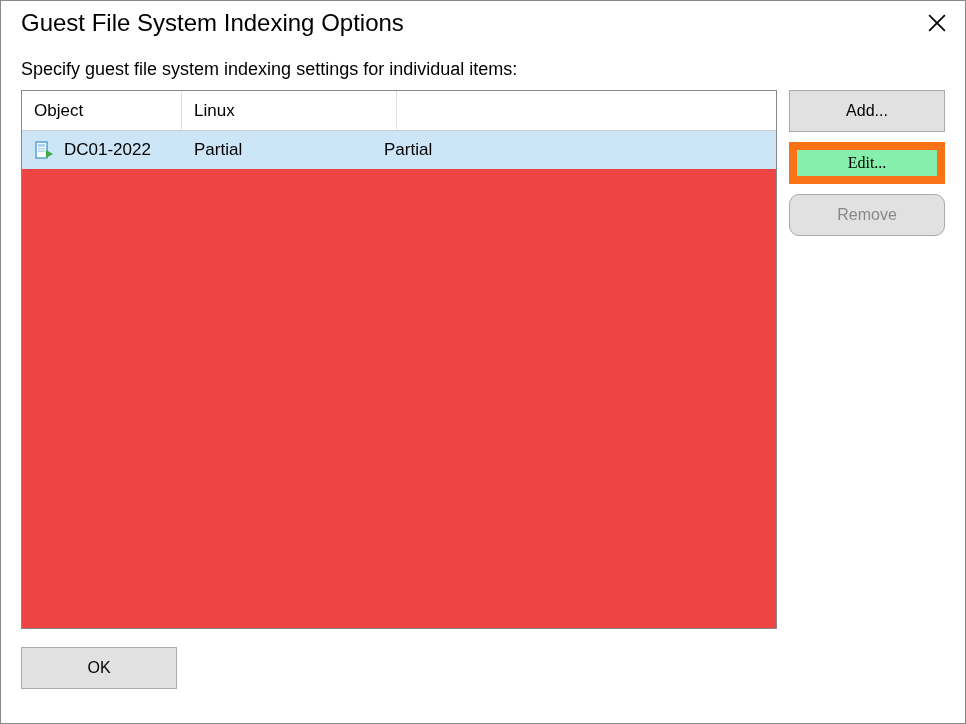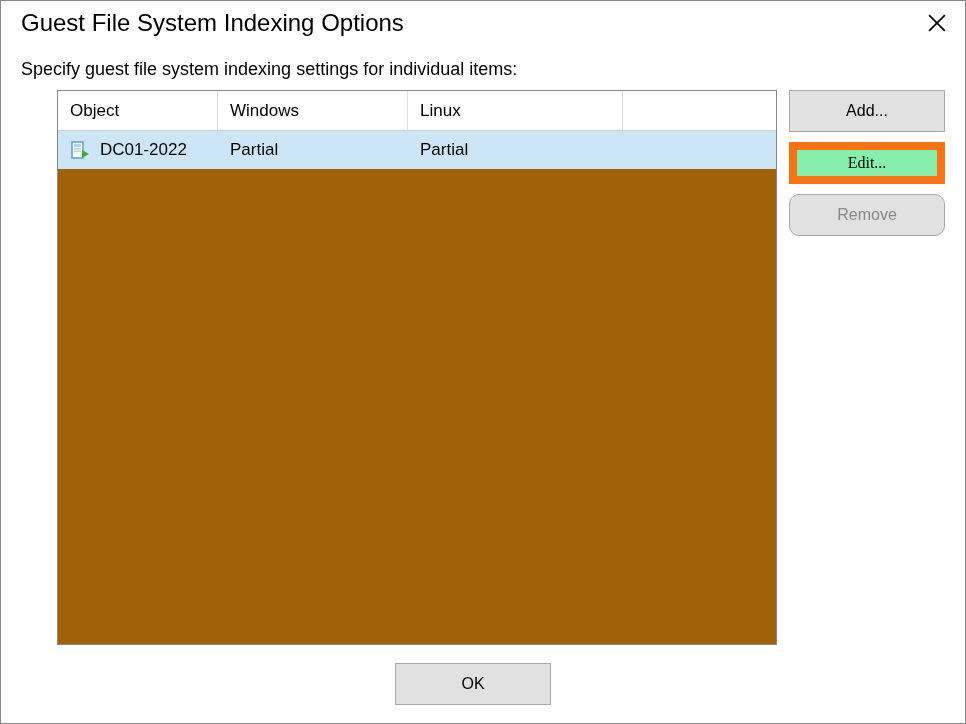--- a/index.html
+++ b/index.html
@@ -38,45 +38,44 @@
       justify-content: center;
       cursor: pointer;
       background: transparent;
       border: none;
     }
     .close-btn svg {
       width: 18px;
       height: 18px;
     }
     .content {
-      padding: 14px 20px 0 20px;
+      padding: 14px 20px 16px 20px;
       display: flex;
       flex-direction: column;
       flex: 1;
       min-height: 0;
     }
     .desc {
       font-size: 18px;
       color: #000;
       margin-bottom: 10px;
     }
     .main-row {
       display: flex;
       flex: 1;
       min-height: 0;
       gap: 12px;
     }
     .table-wrap {
       border: 1px solid #888;
       flex: 1;
-      background: #a16207;
+      background: #ef4444;
       display: flex;
       flex-direction: column;
       overflow: hidden;
-      margin-left: 36px;
     }
     .thead {
       display: flex;
       height: 40px;
       border-bottom: 1px solid #ccc;
       background: #fff;
     }
     .th {
       display: flex;
       align-items: center;
@@ -135,23 +134,24 @@
       background: #86efac;
       font-family: Liberation Serif, serif;
     }
     .btn.disabled {
       color: #888;
       cursor: default;
       border-radius: 10px;
     }
     .footer {
       display: flex;
-      justify-content: center;
+      justify-content: flex-end;
       gap: 12px;
       padding: 18px 20px 18px 0;
+      flex-direction: column;
     }
     .footer .btn {
       width: 156px;
     }
   </style>
 </head>
 <body>
 
 <div class="titlebar">
   <div class="title">Guest File System Indexing Options</div>
@@ -162,21 +162,20 @@
     </svg>
   </button>
 </div>
 
 <div class="content">
   <div class="desc">Specify guest file system indexing settings for individual items:</div>
   <div class="main-row">
     <div class="table-wrap">
       <div class="thead">
         <div class="th col-obj">Object</div>
-        <div class="th col-win">Windows</div>
         <div class="th col-lin">Linux</div>
         <div class="th last"></div>
       </div>
       <div class="tbody">
         <div class="trow selected">
           <div class="td col-obj">
             <svg class="obj-icon" viewBox="0 0 20 20">
               <rect x="2" y="2" width="11" height="16" fill="#fff" stroke="#5aa0d4" stroke-width="1.5"></rect>
               <rect x="4" y="4" width="7" height="3" fill="#b0d4ee"></rect>
               <rect x="4" y="8" width="7" height="1.5" fill="#b0d4ee"></rect>

